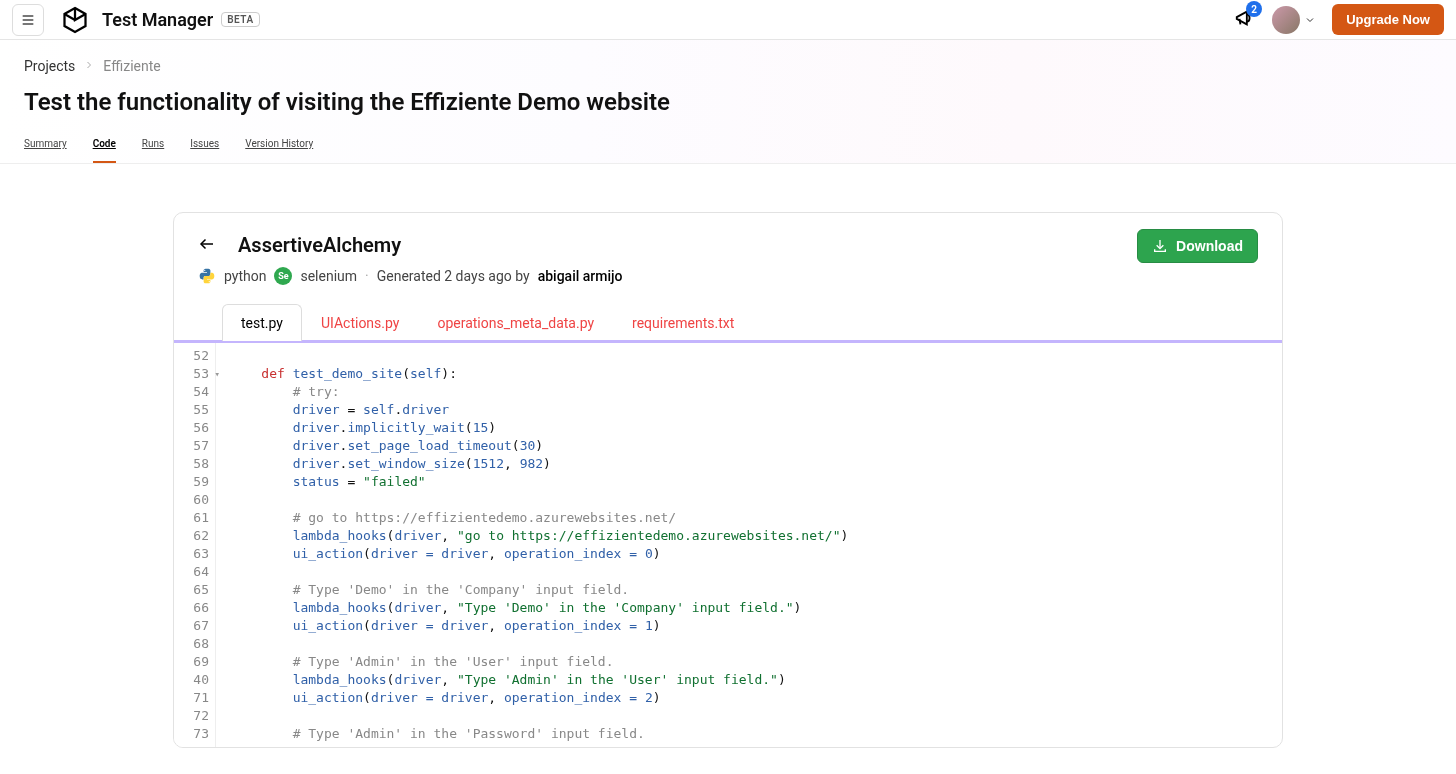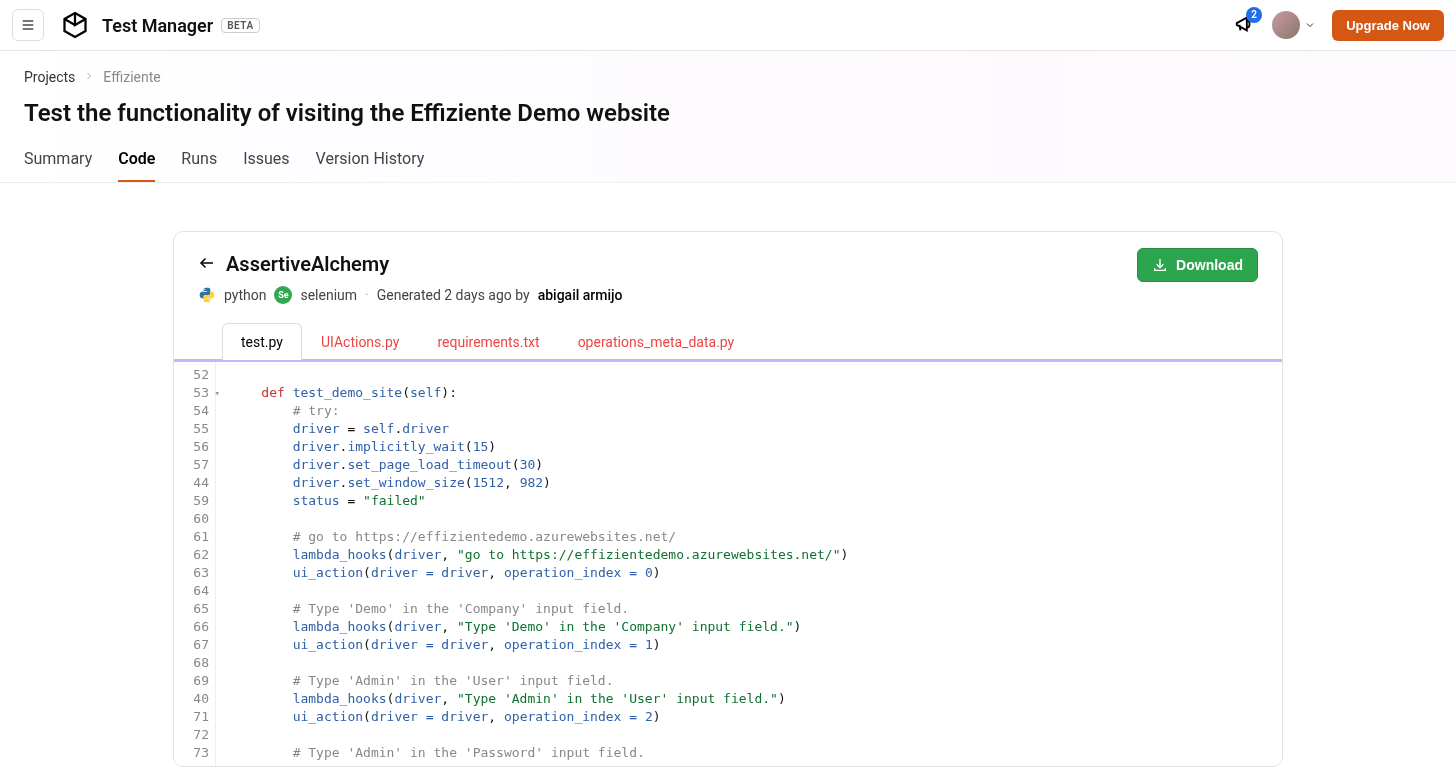--- a/index.html
+++ b/index.html
@@ -1,42 +1,42 @@
 <!DOCTYPE html>
 <html><head>
 <meta charset="utf-8">
 <style>
 * { box-sizing: border-box; margin: 0; padding: 0; }
 body { font-family: -apple-system, BlinkMacSystemFont, "Segoe UI", Roboto, sans-serif; font-size: 14px; color: #111; background: #fff; }
-.topbar { display: flex; align-items: center; height: 51px; padding: 0 12px; border-bottom: 1px solid #e5e5e5; }
+.topbar { display: flex; align-items: center; height: 40px; padding: 0 12px; border-bottom: 1px solid #e5e5e5; }
 .hamburger { width: 32px; height: 32px; border: 1px solid #ddd; border-radius: 6px; display: flex; align-items: center; justify-content: center; background: #fff; margin-right: 16px; cursor: pointer; }
 .hamburger svg { width: 16px; height: 16px; stroke: #333; }
 .logo { width: 30px; height: 30px; margin-right: 12px; }
 .app-title { font-size: 18px; font-weight: 600; margin-right: 8px; }
 .beta-badge { font-size: 10px; font-weight: 600; color: #555; border: 1px solid #ccc; border-radius: 4px; padding: 1px 5px; letter-spacing: 0.5px; }
 .topbar-spacer { flex: 1; }
 .notif { position: relative; margin-right: 16px; cursor: pointer; }
 .notif svg { width: 22px; height: 22px; stroke: #000; fill: none; }
 .notif-badge { position: absolute; top: -6px; right: -6px; background: #1f6feb; color: #fff; font-size: 10px; font-weight: 600; border-radius: 10px; width: 16px; height: 16px; display: flex; align-items: center; justify-content: center; }
 .avatar-wrap { display: flex; align-items: center; margin-right: 16px; cursor: pointer; }
 .avatar { width: 28px; height: 28px; border-radius: 50%; background: linear-gradient(135deg, #c9a, #876); display: inline-block; }
 .chevdown { margin-left: 4px; }
 .upgrade { background: #d45714; color: #fff; border: none; padding: 8px 14px; border-radius: 6px; font-weight: 600; font-size: 13px; cursor: pointer; }
 .subheader { padding: 18px 24px 0 24px; background: linear-gradient(90deg, #fff 0%, #fdfcff 40%, #fef9fc 70%, #fdfbff 100%); border-bottom: 1px solid #eee; }
 .breadcrumb { display: flex; align-items: center; font-size: 14px; color: #333; margin-bottom: 14px; }
 .breadcrumb .sep { margin: 0 8px; color: #aaa; }
 .breadcrumb .current { color: #888; }
 .page-title { font-size: 24px; font-weight: 600; margin-bottom: 22px; }
 .tabs { display: flex; gap: 26px; }
-.tab { padding: 0 0 12px 0; font-size: 16px; color: #444; cursor: pointer; border-bottom: 2px solid transparent; }
+.tab { padding: 0 0 12px 0; font-size: 10px; color: #444; cursor: pointer; border-bottom: 2px solid transparent; text-decoration: underline; }
 .tab.active { font-weight: 600; color: #000; border-bottom-color: #d45714; }
 .content { padding: 48px 24px; display: flex; justify-content: center; }
 .card { width: 1110px; border: 1px solid #e2e2e2; border-radius: 10px; background: #fff; overflow: hidden; }
 .card-head { padding: 20px 24px 0 24px; position: relative; }
-.back-row { display: flex; align-items: center; gap: 10px; margin-bottom: 10px; }
+.back-row { display: flex; align-items: center; gap: 22px; margin-bottom: 10px; }
 .back-arrow { cursor: pointer; }
 .card-title { font-size: 20px; font-weight: 600; }
 .download-btn { position: absolute; top: 16px; right: 24px; background: #2da44e; color: #fff; border: 1px solid #278c44; padding: 8px 14px; border-radius: 6px; font-weight: 600; font-size: 14px; cursor: pointer; display: flex; align-items: center; gap: 8px; }
 .meta-row { display: flex; align-items: center; gap: 8px; font-size: 14px; color: #444; margin-bottom: 18px; }
 .meta-row .dot { color: #aaa; }
 .py-icon { width: 18px; height: 18px; display: inline-flex; align-items: center; justify-content: center; }
 .se-icon { width: 18px; height: 18px; background: #2fa84f; border-radius: 50%; display: inline-flex; align-items: center; justify-content: center; color: #fff; font-size: 9px; font-weight: bold; }
 .meta-row .author { font-weight: 500; color: #000; }
 .file-tabs { display: flex; gap: 0; padding: 0 24px; }
 .file-tab { padding: 10px 18px; font-size: 14px; color: #ef4444; cursor: pointer; border: 1px solid transparent; border-bottom: none; border-radius: 6px 6px 0 0; position: relative; bottom: -1px; background: transparent; }
@@ -146,33 +146,33 @@
         <span>python</span>
         <span class="se-icon">Se</span>
         <span>selenium</span>
         <span class="dot">·</span>
         <span>Generated 2 days ago by</span>
         <span class="author">abigail armijo</span>
       </div>
       <div class="file-tabs">
         <div class="file-tab active">test.py</div>
         <div class="file-tab">UIActions.py</div>
+        <div class="file-tab">operations_meta_data.py</div>
         <div class="file-tab">requirements.txt</div>
-        <div class="file-tab">operations_meta_data.py</div>
       </div>
     </div>
     <div class="code-wrap">
       <div class="gutter" id="gutter">
           <div>52</div>
           <div class="fold">53</div>
           <div>54</div>
           <div>55</div>
           <div>56</div>
           <div>57</div>
-          <div>44</div>
+          <div>58</div>
           <div>59</div>
           <div>60</div>
           <div>61</div>
           <div>62</div>
           <div>63</div>
           <div>64</div>
           <div>65</div>
           <div>66</div>
           <div>67</div>
           <div>68</div>

